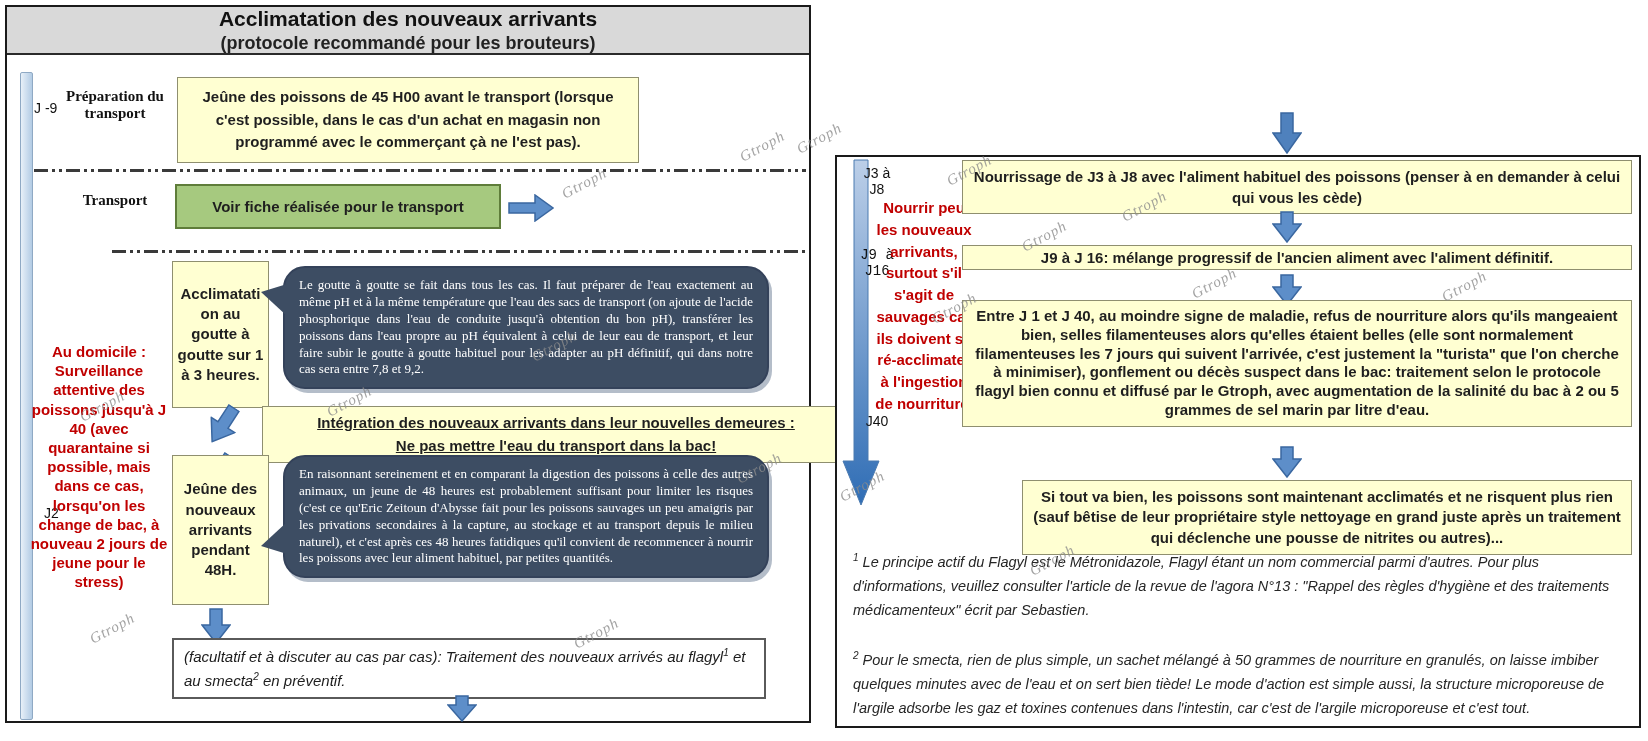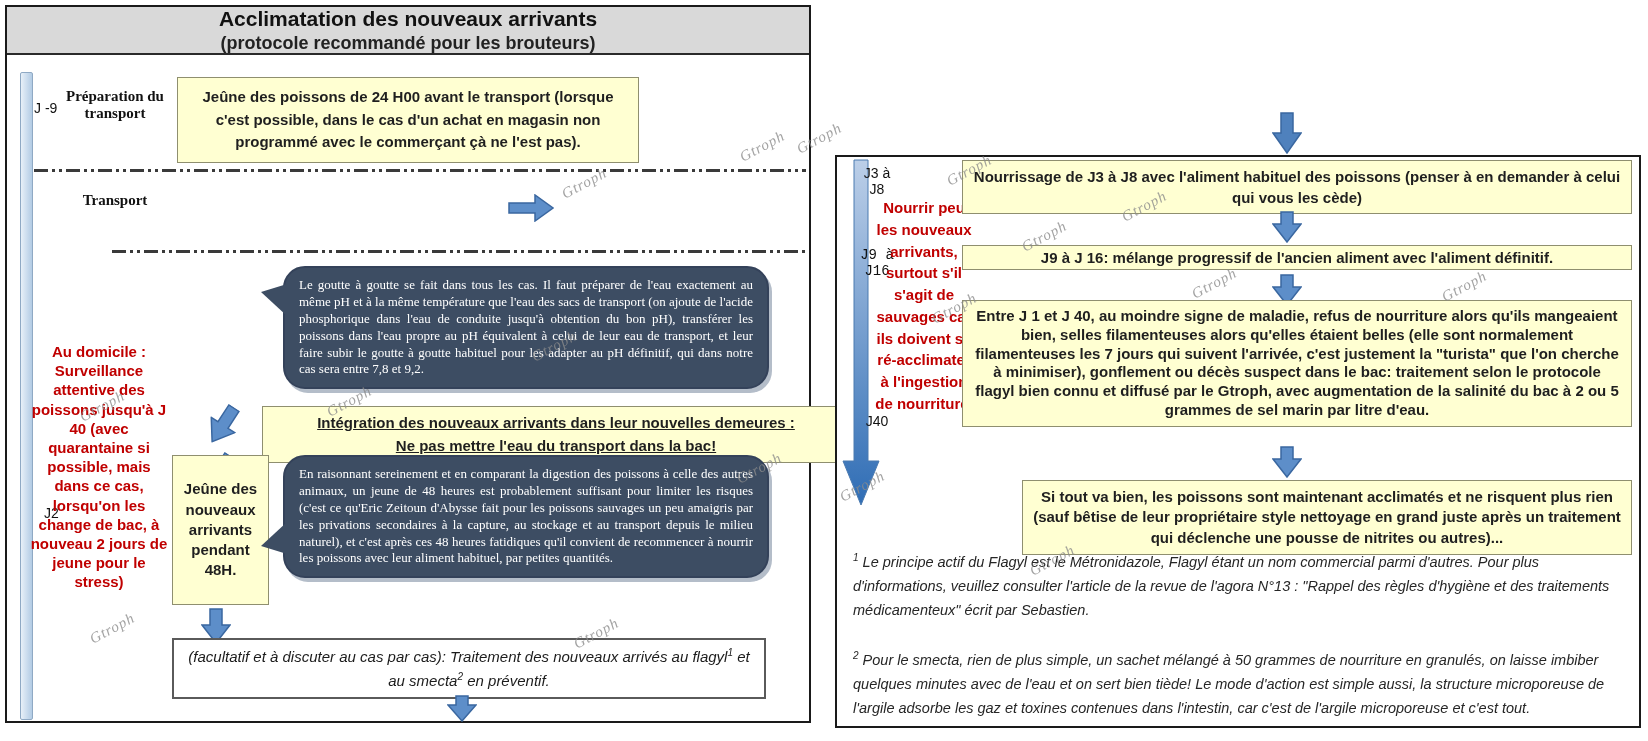--- a/index.html
+++ b/index.html
@@ -30,21 +30,21 @@
           color:#fff;font-family:"Liberation Serif",serif;font-size:13px;line-height:1.3;
           text-align:justify;padding:9px 14px;box-sizing:border-box;box-shadow:3px 4px 0 #b4bdc9;}
   .tail{position:absolute;width:0;height:0;}
   .tail-up{left:-24px;top:16px;border-top:8px solid transparent;border-bottom:24px solid transparent;
            border-right:26px solid var(--bubble-navy,#3d4d63);}
   .tail-dn{left:-24px;bottom:22px;border-top:24px solid transparent;border-bottom:8px solid transparent;
            border-right:26px solid var(--bubble-navy,#3d4d63);}
   .rednote{position:absolute;color:var(--note-red,#c00000);font-weight:bold;font-size:15px;
            text-align:center;line-height:1.28;}
   .optbox{position:absolute;background:#fff;border:2px solid #5a5a5a;font-style:italic;font-size:15px;
-          text-align:center;line-height:1.5;padding:5px 10px;box-sizing:border-box;color:#1c1c1c;}
+          line-height:1.5;padding:5px 10px;box-sizing:border-box;color:#1c1c1c;}
   .fnote{position:absolute;font-style:italic;font-size:14.5px;color:#262626;line-height:1.65;text-align:left;}
   .fnote sup,.optbox sup{font-size:10px;font-style:italic;}
   .arrow{position:absolute;}
   .wm{position:absolute;font-family:"Liberation Serif",serif;font-style:italic;font-size:15px;
       color:#8c8c8c;opacity:.8;transform:rotate(-28deg);letter-spacing:1px;pointer-events:none;}
   .pre{white-space:pre-line;text-align:center;}
 </style>
 </head>
 <body>
 
@@ -58,32 +58,34 @@
   </div>
 
   <div class="vbar" style="left:20px;top:72px;height:648px;"></div>
 
   <div class="jlab" style="left:34px;top:100px;">J -9</div>
   <div class="jlab" style="left:44px;top:505px;">J2</div>
 
   <div class="rowlab" style="left:56px;top:88px;width:118px;">Préparation du transport</div>
   <div class="rowlab" style="left:56px;top:192px;width:118px;">Transport</div>
 
-  <div class="ybox pad" style="left:177px;top:77px;width:462px;line-height:1.5;">Jeûne des poissons de 24 H00 avant le transport (lorsque c'est possible, dans le cas d'un achat en magasin non programmé avec le commerçant çà ne l'est pas).</div>
+  <div class="ybox pad" style="left:177px;top:77px;width:462px;line-height:1.5;">Jeûne des poissons de 45 H00 avant le transport (lorsque c'est possible, dans le cas d'un achat en magasin non programmé avec le commerçant çà ne l'est pas).</div>
 
   <div class="dash" style="left:34px;top:169px;width:772px;"></div>
 
+  <div class="gbox" style="left:175px;top:184px;width:326px;height:45px;">Voir fiche réalisée pour le transport</div>
 
   <svg class="arrow" style="left:508px;top:194px;" width="46" height="28">
     <polygon points="1,9 27,9 27,1 45,14 27,27 27,19 1,19" fill="#5d8ec9" stroke="#3a67a0" stroke-width="1.5"></polygon>
   </svg>
 
 
   <div class="dash" style="left:112px;top:250px;width:694px;"></div>
 
+  <div class="ybox narrow" style="left:172px;top:261px;width:97px;height:147px;">Acclimatation au goutte à goutte sur 1 à 3 heures.</div>
 
   <div class="bubble" style="left:283px;top:266px;width:486px;">
     <span>Le goutte à goutte se fait dans tous les cas. Il faut préparer de l'eau exactement au même pH et à la même température que l'eau des sacs de transport (on ajoute de l'acide phosphorique dans l'eau de conduite jusqu'à obtention du bon pH), transférer les poissons dans l'eau propre au pH équivalent à celui de leur eau de transport, et leur faire subir le goutte à goutte habituel pour les adapter au pH définitif, qui dans notre cas sera entre 7,8 et 9,2.</span>
     <div class="tail tail-up"></div>
   </div>
 
   <svg class="arrow" style="left:208px;top:404px;transform:rotate(33deg);" width="30" height="42">
     <polygon points="9,1 21,1 21,21 29,21 15,41 1,21 9,21" fill="#5d8ec9" stroke="#3a67a0" stroke-width="1.5"></polygon>
   </svg>
 

